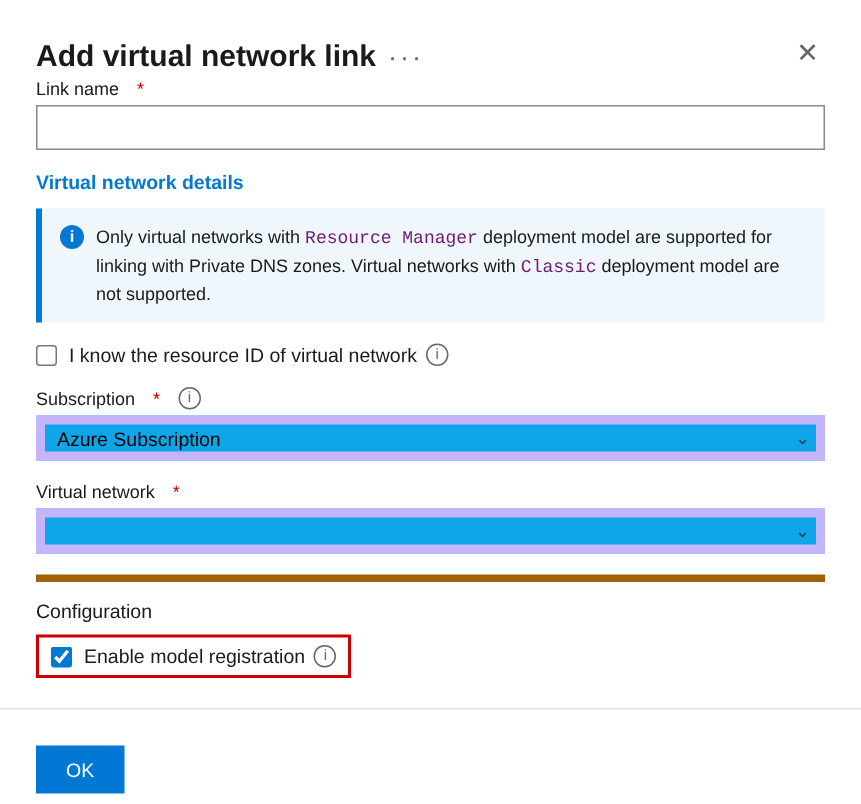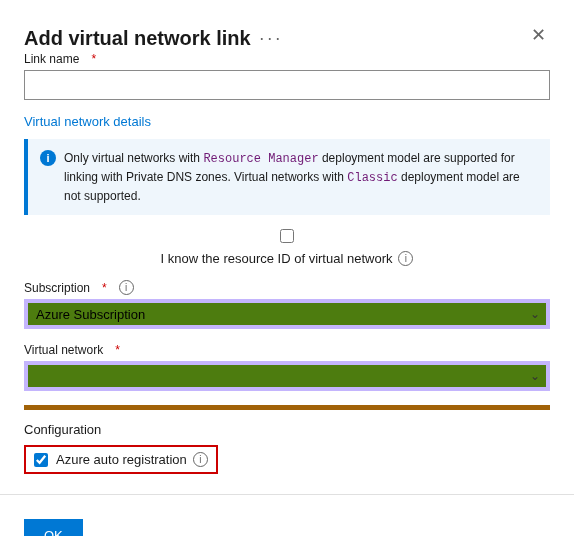--- a/index.html
+++ b/index.html
@@ -78,21 +78,21 @@
       height: 30px;
       border: 1px solid #8a8a8a;
       padding: 0 8px;
       font-size: 13px;
       outline: none;
       margin-bottom: 14px;
     }
     .section-title {
       font-size: 13px;
       color: #0078d4;
-      font-weight: 400;
+      font-weight: 700;
       margin-bottom: 10px;
     }
     .info-box {
       background: #eff6fc;
       border-left: 4px solid #0078d4;
       padding: 10px 12px;
       margin-bottom: 14px;
       display: flex;
       gap: 8px;
       align-items: flex-start;
@@ -119,21 +119,20 @@
     .info-text a, .info-link {
       color: #701a75;
       text-decoration: none;
       font-family: Liberation Mono, monospace;
     }
     .checkbox-row {
       display: flex;
       align-items: center;
       gap: 8px;
       margin-bottom: 14px;
-      flex-direction: column;
     }
     .checkbox-row input[type="checkbox"] {
       width: 14px;
       height: 14px;
       cursor: pointer;
     }
     .checkbox-label {
       font-size: 13px;
       color: #1a1a1a;
       display: flex;
@@ -152,25 +151,25 @@
       color: #666;
       cursor: pointer;
     }
     .select-wrapper {
       position: relative;
       margin-bottom: 14px;
     }
     .form-select {
       width: 100%;
       height: 30px;
-      border: 4px solid #c4b5fd;
+      border: 6px solid #c4b5fd;
       padding: 0 30px 0 8px;
       font-size: 13px;
       appearance: none;
-      background: #4d7c0f;
+      background: #0ea5e9;
       cursor: pointer;
       outline: none;
     }
     .select-chevron {
       position: absolute;
       right: 10px;
       top: 50%;
       transform: translateY(-50%);
       pointer-events: none;
       color: #333;
@@ -288,21 +287,21 @@
       <span class="select-chevron">⌄</span>
     </div>
   </div>
 
   <div class="config-section">
     <div class="config-label">Configuration</div>
     <div>
       <div class="auto-reg-row">
         <input type="checkbox" class="auto-reg-checkbox" checked="" style="">
         <label class="auto-reg-label">
-          <span>Azure auto registration</span>
+          <span>Enable model registration</span>
           <span class="info-circle">i</span>
         </label>
       </div>
     </div>
   </div>
 
   <hr class="divider">
 
   <button class="ok-button">OK</button>
 </div>

